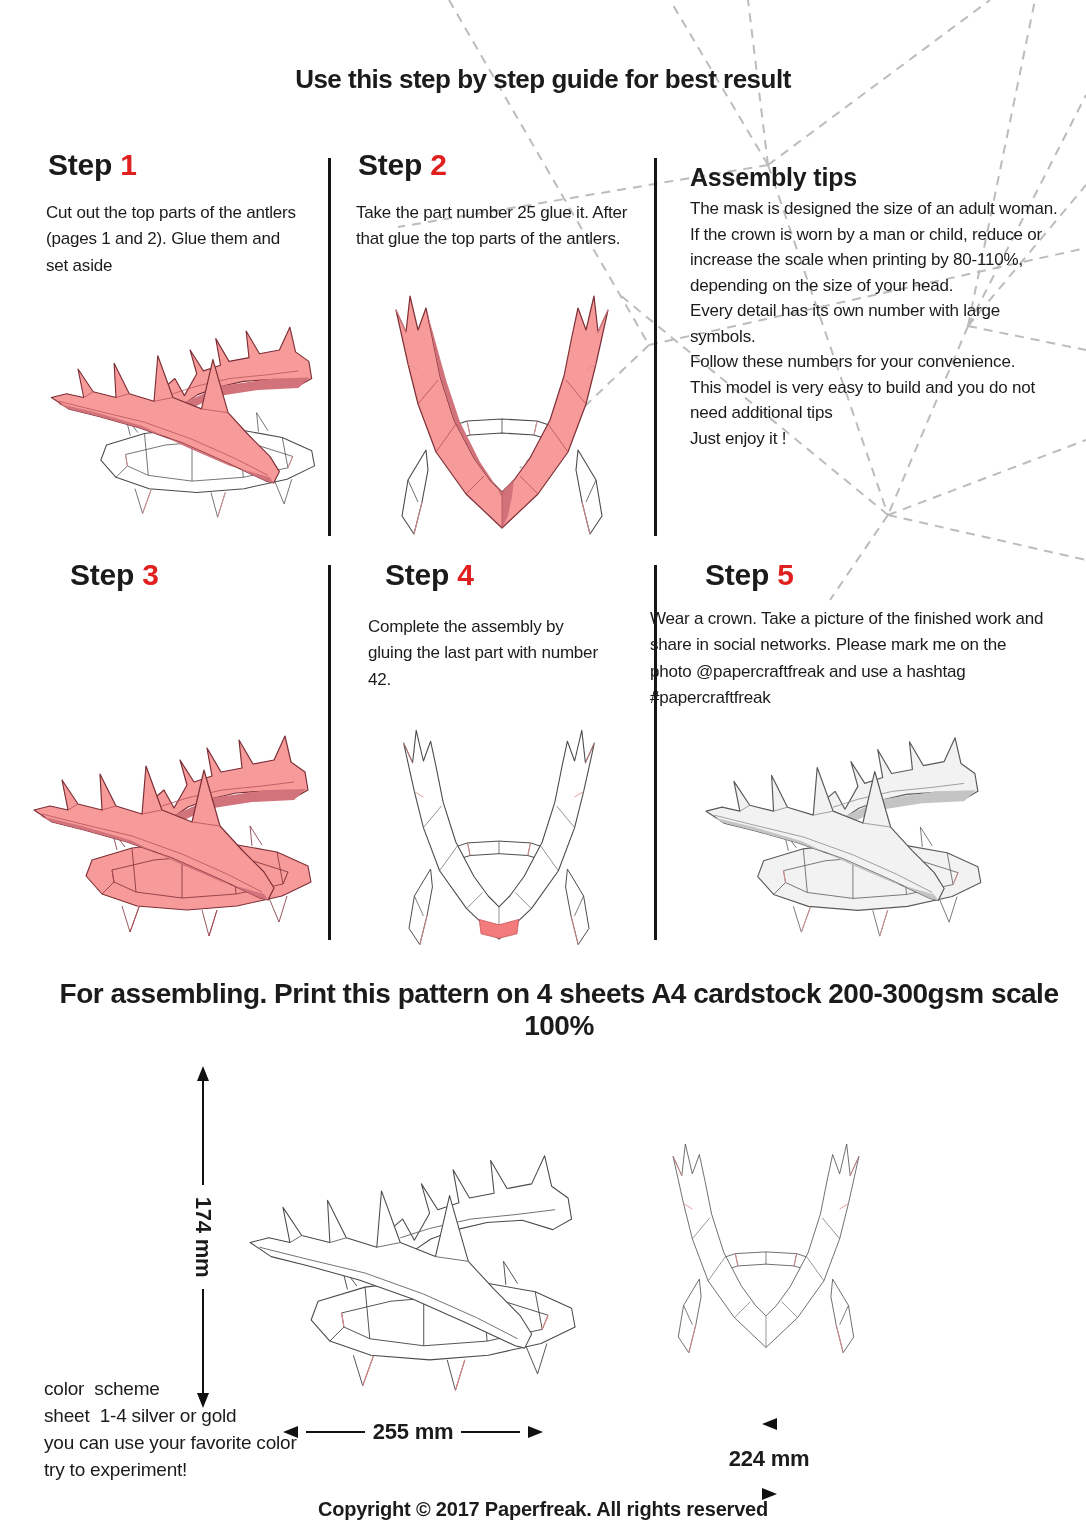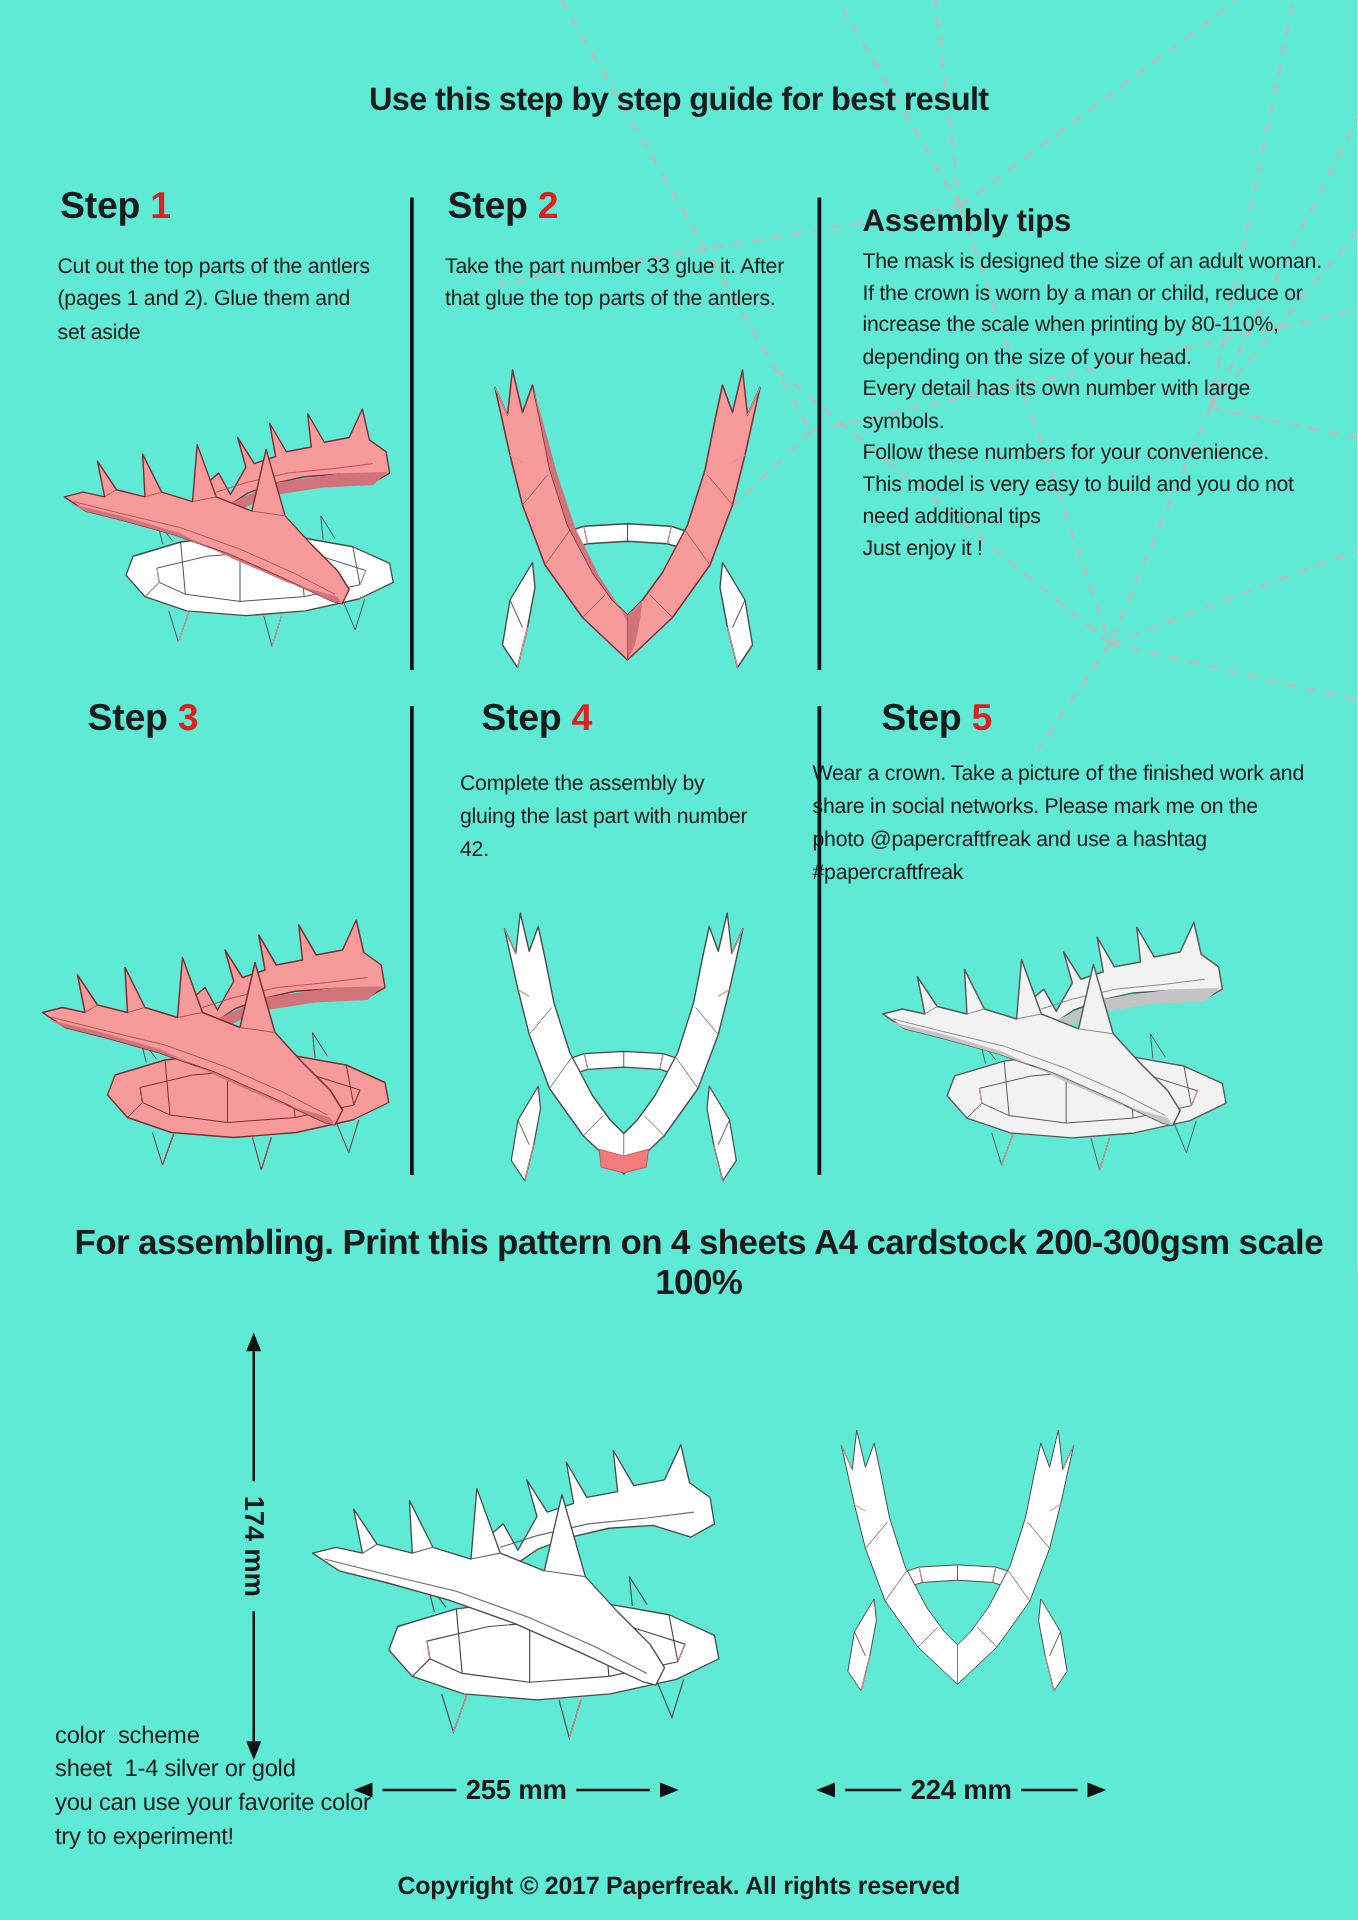--- a/index.html
+++ b/index.html
@@ -1,17 +1,17 @@
 <!DOCTYPE html>
 <html><head>
 <meta charset="utf-8">
 <style>
   html,body{margin:0;padding:0;background:#e8e8e8;}
   .page{
-    position:relative;width:1086px;height:1536px;margin:0 auto;background:#5eead4;
+    position:relative;width:1086px;height:1536px;margin:0 auto;background:#ffffff;
     font-family:"Liberation Sans",sans-serif;color:#1b1b1b;overflow:hidden;
     letter-spacing:-0.2px;
   }
   
   .doc-title{
     position:absolute;top:64px;left:0;right:0;text-align:center;
     font-size:26px;font-weight:bold;font-stretch:condensed;letter-spacing:-0.5px;
   }
   .step-heading{position:absolute;font-size:30px;font-weight:bold;font-stretch:condensed;white-space:nowrap;}
   .step-heading .num{color:var(--accent);margin-left:8px;}
@@ -109,21 +109,21 @@
     <polygon class="a-shade" points="150,106 190,88 245,80 284,79 272,90 230,92 185,99 158,112"></polygon>
     <path class="a-facet" d="M140,96 L165,88 L200,80 L240,76 L272,72"></path>
     <path class="a-shape" d="M238,188 L195,168 L150,148 L105,132 L62,120 L30,112 L12,100 L28,96 L46,100 L40,70 L56,94 L80,100 L78,64 L94,96 L120,104 L124,56 L140,100 L170,112 L182,60 L198,116 L220,140 L242,162 L252,178 L246,190 Z"></path>
     <polygon class="a-shade" points="238,188 195,168 150,148 105,132 62,120 30,112 18,106 60,116 108,130 154,152 200,172 242,184 246,190"></polygon>
     <path class="a-facet" d="M20,104 L60,114 L110,126 L160,144 L205,164 L240,182 M46,100 L56,94 M80,100 L94,96 M120,104 L140,100 M170,112 L198,116"></path>
   </svg>
 
   <div class="step-heading" style="left:358px;top:148px;">
     <span>Step</span><span class="num">2</span>
   </div>
-  <div class="step-body" style="left:356px;top:200px;width:275px;">Take the part number 33 glue it. After that glue the top parts of the antlers.</div>
+  <div class="step-body" style="left:356px;top:200px;width:275px;">Take the part number 25 glue it. After that glue the top parts of the antlers.</div>
   <svg class="fig fig-coral-top" viewBox="0 0 280 260" style="left:356px;top:280px;width:292px;height:260px;">
     <path class="b-shape" d="M78,150 L105,141 L140,139 L175,141 L202,150 L198,163 L172,155 L140,153 L108,155 L82,163 Z"></path>
     <path class="b-line" d="M105,141 L108,155 M140,139 L140,153 M175,141 L172,155"></path>
     <path class="b-line" d="M80,150 L85,127 L93,148 M197,150 L203,127 L209,148"></path>
     <path class="b-shape" d="M64,170 L46,200 L40,236 L52,254 L60,222 L66,190 Z"></path>
     <path class="b-shape" d="M216,170 L234,200 L240,236 L228,254 L220,222 L214,190 Z"></path>
     <path class="b-line" d="M46,200 L56,222 M234,200 L224,222"></path>
     <path class="r-line" d="M108,155 L105,141 M60,222 L52,254 M220,222 L228,254 M172,155 L175,141"></path>
     <path class="a-shape" d="M140,248 L104,214 L74,172 L56,124 L46,84 L34,30 L44,52 L48,16 L56,50 L64,28 L70,56 L78,96 L92,140 L112,178 L128,200 L140,212 L152,200 L168,178 L188,140 L202,96 L210,56 L216,28 L224,50 L232,16 L236,52 L246,30 L234,84 L224,124 L206,172 L176,214 Z"></path>
     <polygon class="a-shade" points="140,212 128,200 112,178 92,140 78,96 70,56 64,28 73,60 84,100 98,142 118,182 134,206 140,218"></polygon>
@@ -239,21 +239,21 @@
     <polygon class="part42" points="118,226 140,232 162,226 160,242 140,247 120,242"></polygon>
   </svg>
 
   <div class="h-arrow" style="left:283px;top:1418px;width:260px;">
     <span class="ah-left"></span>
     <span class="aline"></span>
     <span class="label">255 mm</span>
     <span class="aline"></span>
     <span class="ah-right"></span>
   </div>
-  <div class="h-arrow" style="left:653px;top:1418px;width:232px;">
+  <div class="h-arrow" style="left:653px;top:1418px;width:232px;flex-direction:column;">
     <span class="ah-left"></span>
     <span class="aline"></span>
     <span class="label">224 mm</span>
     <span class="aline"></span>
     <span class="ah-right"></span>
   </div>
 
   <div class="color-note">color&nbsp; scheme
 sheet&nbsp; 1-4 silver or gold
 you can use your favorite color

